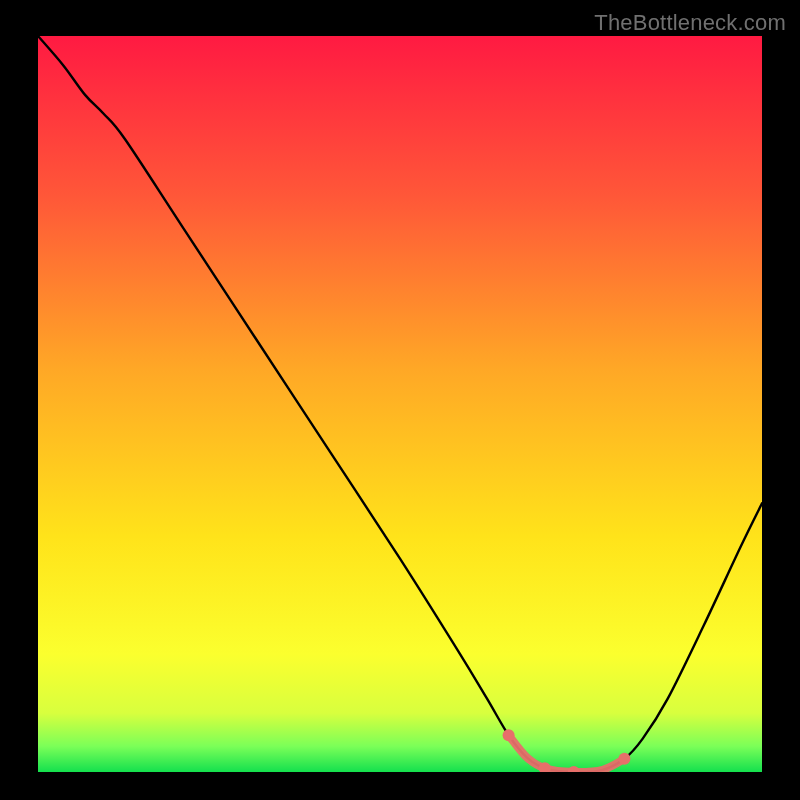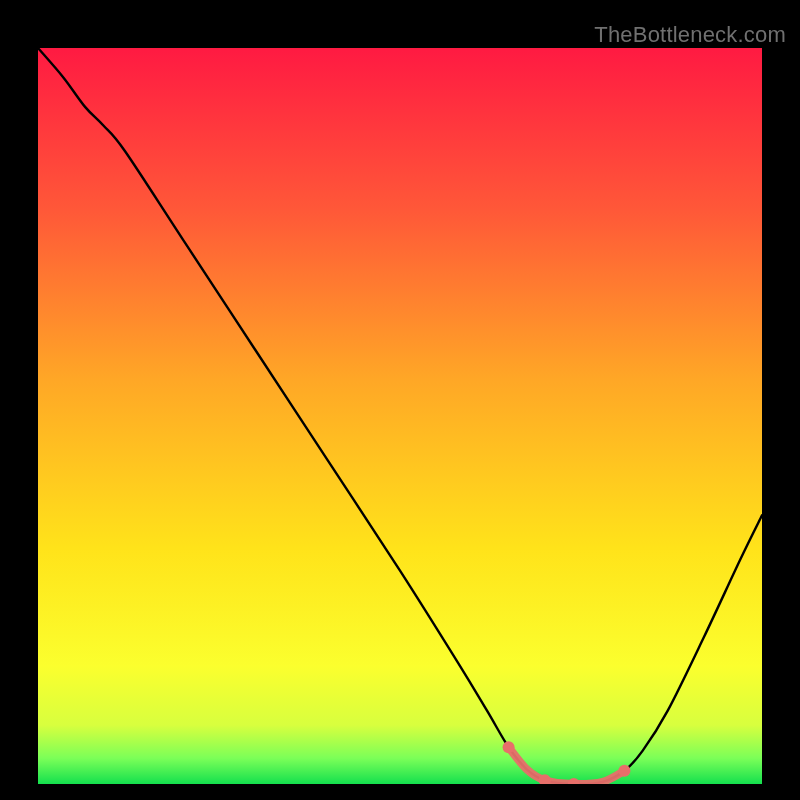--- a/index.html
+++ b/index.html
@@ -7,21 +7,21 @@
     padding: 0;
     width: 800px;
     height: 800px;
     background: #000000;
     overflow: hidden;
     font-family: Arial, Helvetica, sans-serif;
   }
   .frame {
     position: absolute;
     left: 0;
-    top: 16px;
+    top: 4px;
     width: 800px;
     height: 576px;
   }
   .watermark {
     position: absolute;
     top: 6px;
     right: 14px;
     color: #707070;
     font-size: 22px;
     font-weight: 400;

